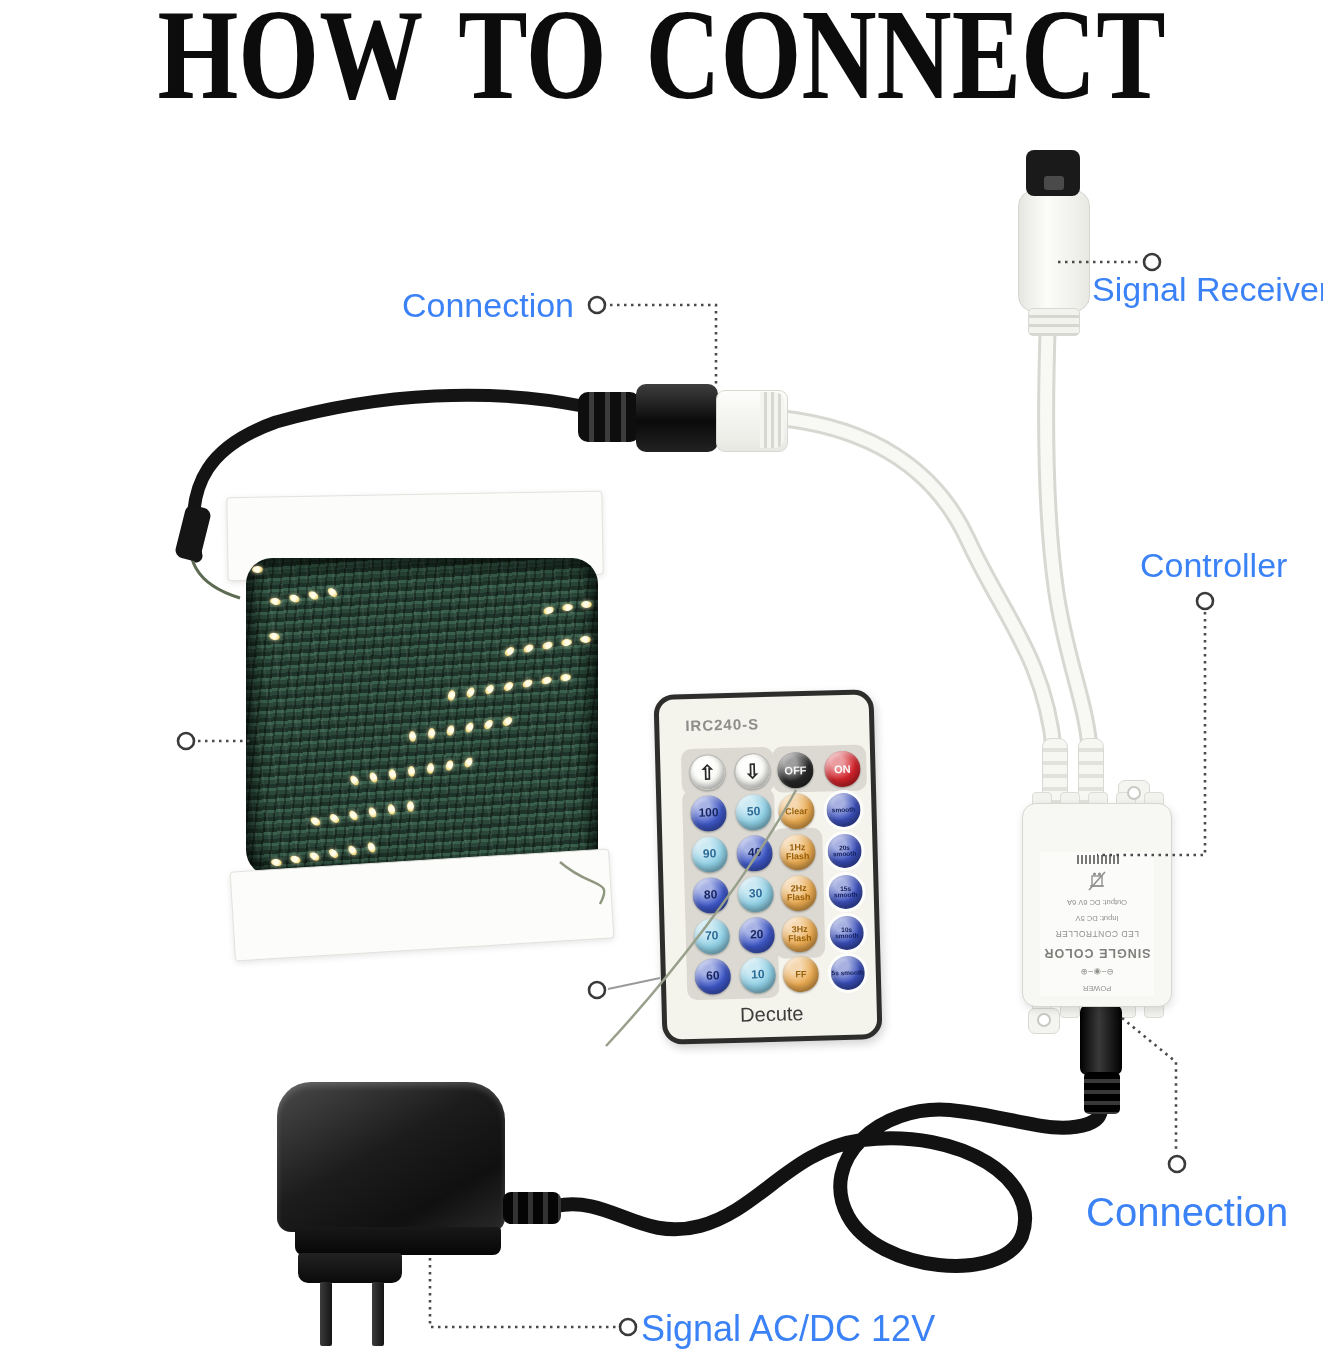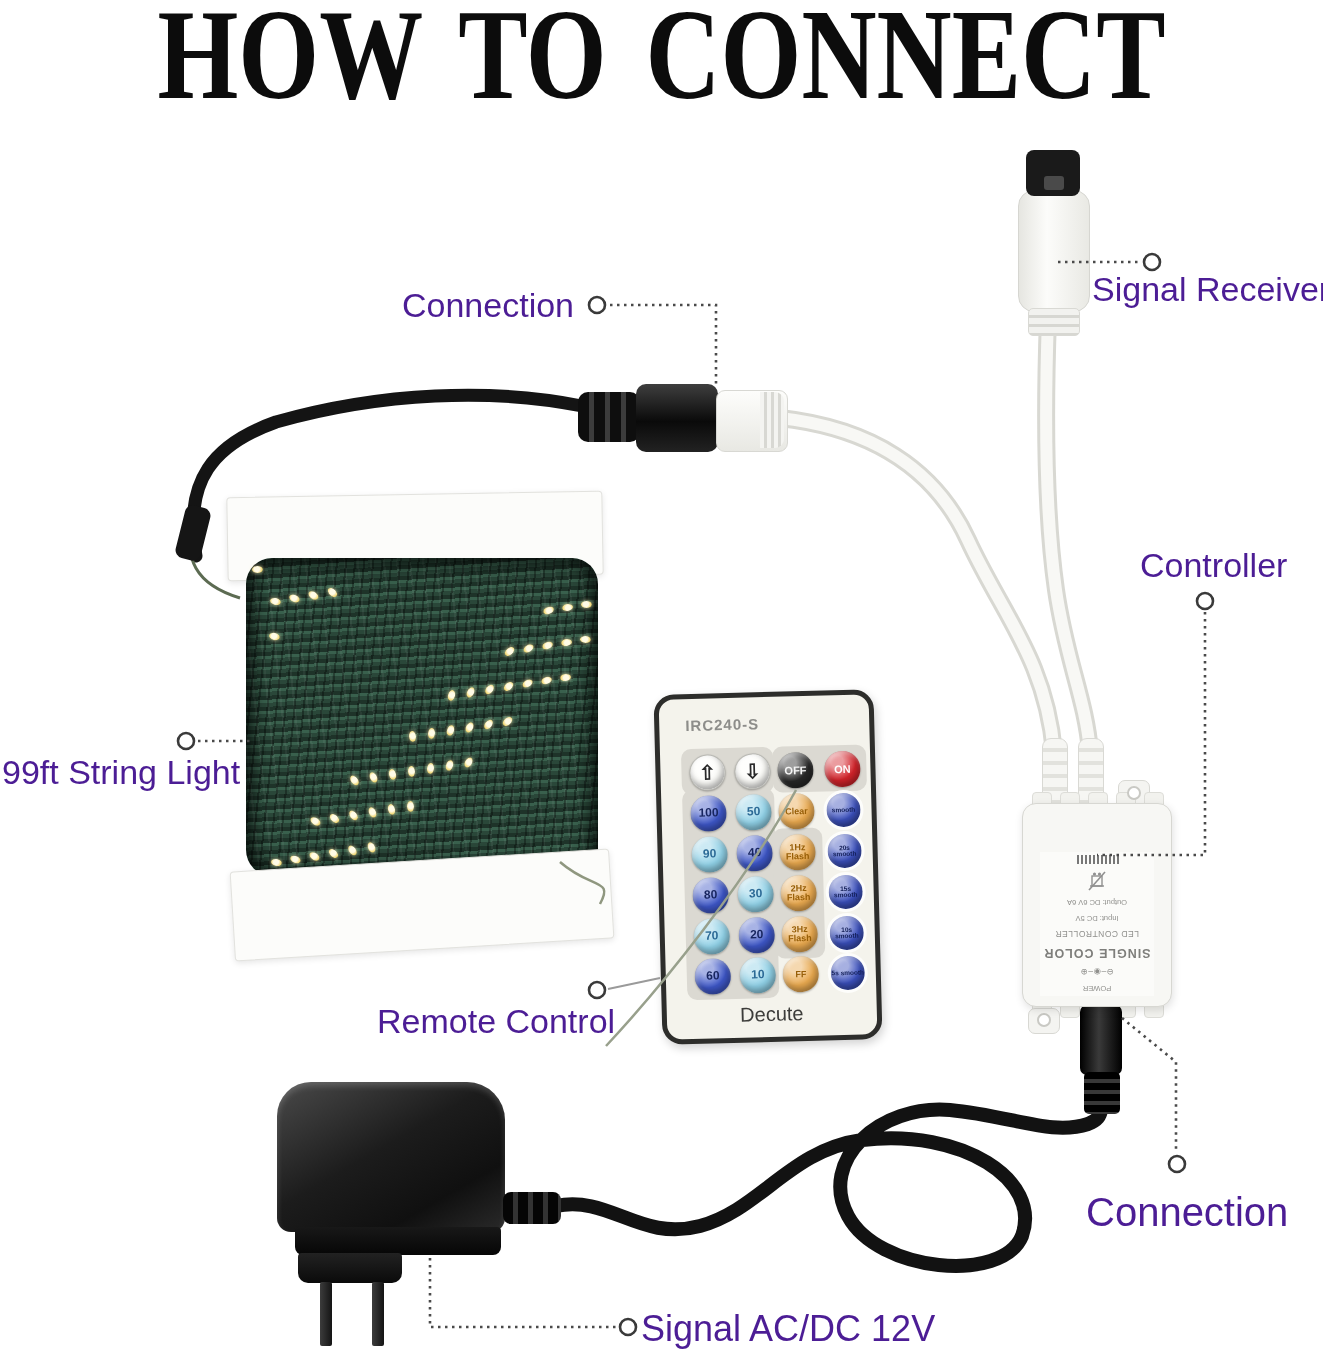--- a/index.html
+++ b/index.html
@@ -5,21 +5,21 @@
   html,body{margin:0;padding:0;background:#fff;}
   #canvas{position:relative;width:1323px;height:1352px;background:#fff;overflow:hidden;
           font-family:"Liberation Sans",sans-serif;color:#1f1f1f;}
   .abs{position:absolute;}
   
   #title{left:0;top:-14px;width:100%;text-align:center;
          font-family:"Liberation Serif",serif;font-weight:bold;font-size:130px;line-height:1.05;
          color:#0c0c0c;transform:scaleX(0.80);transform-origin:50% 0;word-spacing:16px;letter-spacing:0px;
          white-space:nowrap;}
   
-  .callout{font-size:34px;color:#4c1d95;white-space:nowrap;}
+  .callout{font-size:34px;color:#3b82f6;white-space:nowrap;}
   
   svg.layer{position:absolute;left:0;top:0;width:1323px;height:1352px;}
   #cables{z-index:1;} #leaders{z-index:6;}
   
   .card{background:#fcfcfa;border:1px solid #e2e2de;box-shadow:0 2px 6px rgba(0,0,0,.10);border-radius:4px;z-index:2;}
   #wire-mass{left:246px;top:558px;width:352px;height:318px;border-radius:26px;z-index:2;
     background:
       repeating-linear-gradient(96deg, rgba(0,0,0,.32) 0 2px, rgba(255,255,255,0) 2px 9px),
       repeating-linear-gradient(84deg, rgba(255,255,255,.05) 0 2px, rgba(255,255,255,0) 2px 13px),
       repeating-linear-gradient(176deg, #39604d 0 3px, #2a4739 3px 7px, #1e3329 7px 11px);
@@ -258,22 +258,20 @@
   <div class="abs" id="ad-body"></div>
   <div class="abs" id="ad-step"></div>
   <div class="abs" id="ad-nose"></div>
   <div class="abs prong" style="left:320px;top:1282px;"></div>
   <div class="abs prong" style="left:372px;top:1282px;"></div>
   <div class="abs" id="ad-bumps"></div>
 
   <div class="abs callout" style="left:402px;top:286px;">Connection</div>
   <div class="abs callout" style="left:1092px;top:270px;">Signal Receiver</div>
   <div class="abs callout" style="left:1140px;top:546px;">Controller</div>
-  <div class="abs callout" style="left:2px;top:753px;">99ft String Light</div>
-  <div class="abs callout" style="left:377px;top:1002px;">Remote Control</div>
   <div class="abs callout" style="left:641px;top:1308px;font-size:36px;">Signal AC/DC 12V</div>
   <div class="abs callout" style="left:1086px;top:1190px;font-size:40px;">Connection</div>
 
   <svg class="layer" id="leaders">
     <path d="M 560 862 C 592 890 614 878 600 904" fill="none" stroke="#8f977f" stroke-width="2.5"></path>
     <path d="M 606 1046 C 662 986 746 882 796 790" fill="none" stroke="#98a08c" stroke-width="2.5"></path>
 
     <g stroke="#4a4a4a" stroke-width="2.6" fill="none" stroke-dasharray="2.5 4.5">
       <path d="M 610 305 H 716 V 386"></path>
       <path d="M 1058 262 H 1140"></path>

